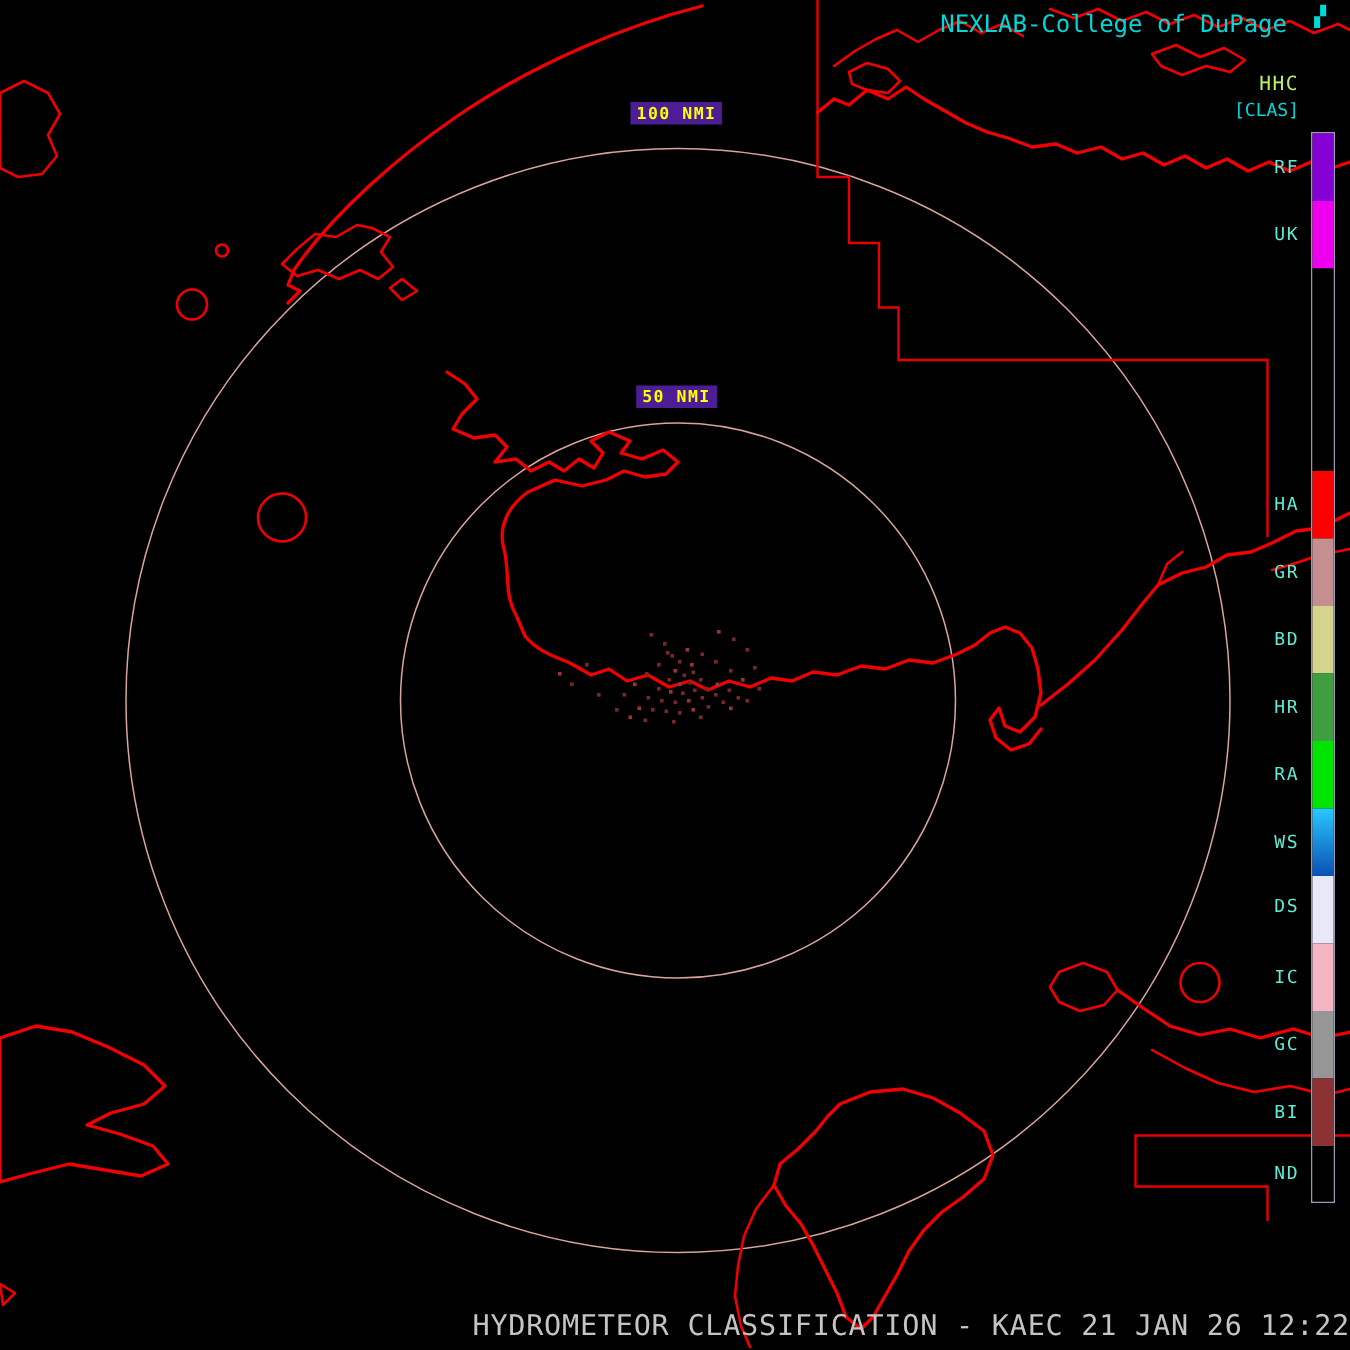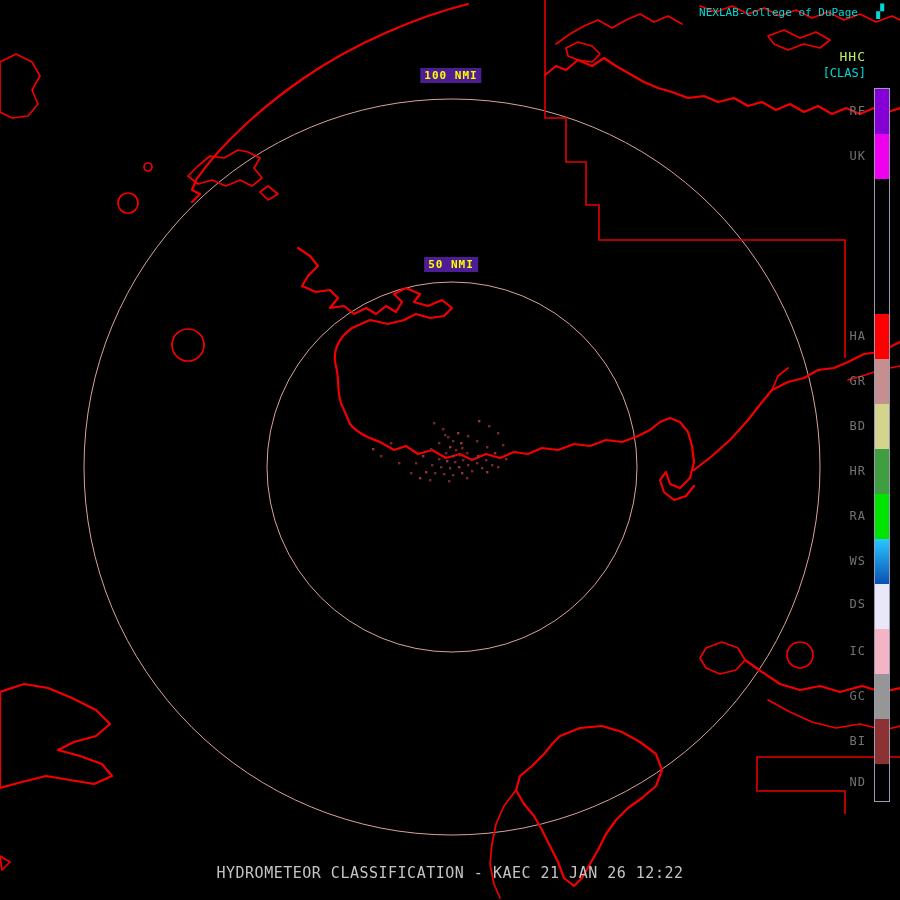--- a/index.html
+++ b/index.html
@@ -14,36 +14,36 @@
   .coast  { fill:none; stroke:var(--coast,#f00000); stroke-width:2.2; stroke-linejoin:round; stroke-linecap:round; }
   .coast.thin { stroke-width:1.7; }
   .isle   { fill:none; stroke:var(--coast,#f00000); stroke-width:1.7; }
   .boundary { fill:none; stroke:#e60000; stroke-width:1.6; stroke-linejoin:miter; }
   .ring-label {
     position:absolute; transform:translateX(-50%);
     color:var(--ringlabel,#ffff00); background:#4c1d95;
     font-size:11px; font-weight:bold; letter-spacing:1px; padding:1px 4px;
     white-space:nowrap;
   }
-  .brand { position:absolute; top:6px; right:42px; color:var(--brand,#00d8d8); font-size:11px; white-space:nowrap; }
+  .brand { position:absolute; top:6px; right:42px; color:var(--brand,#00d8d8); font-size:16px; white-space:nowrap; }
   .brand-icon { position:absolute; top:4px; right:16px; color:var(--brand,#00d8d8); font-size:13px; }
   .product-code { position:absolute; top:49px; right:34px; color:#bef264; font-size:13px; letter-spacing:1px; }
   .clas { position:absolute; top:66px; right:34px; color:var(--brand,#00d8d8); font-size:12px; }
   .colorbar {
     position:absolute; top:88px; left:874px; width:16px;
     border:1px solid #9a9ab4; background:#000;
   }
   .cb-seg { width:100%; }
   .legend-label {
-    position:absolute; right:34px; color:#737373;
+    position:absolute; right:34px; color:#5eead4;
     font-size:12px; letter-spacing:1px; line-height:14px;
   }
   .footer {
-    position:absolute; bottom:18px; left:0; width:100%;
-    text-align:center; color:#c4c4c4; font-size:15px; letter-spacing:.5px;
+    position:absolute; bottom:5px; left:0; width:100%;
+    text-align:right; color:#c4c4c4; font-size:19px; letter-spacing:.5px;
     white-space:nowrap;
   }
 </style>
 </head>
 <body>
 
 <div class="stage" style="--coast: #f20000; --ring: #d8a49c; --ringlabel: #ffff00; --brand: #00d8d8;">
 
   <svg class="map" width="900" height="900" viewBox="0 0 900 900">
 

